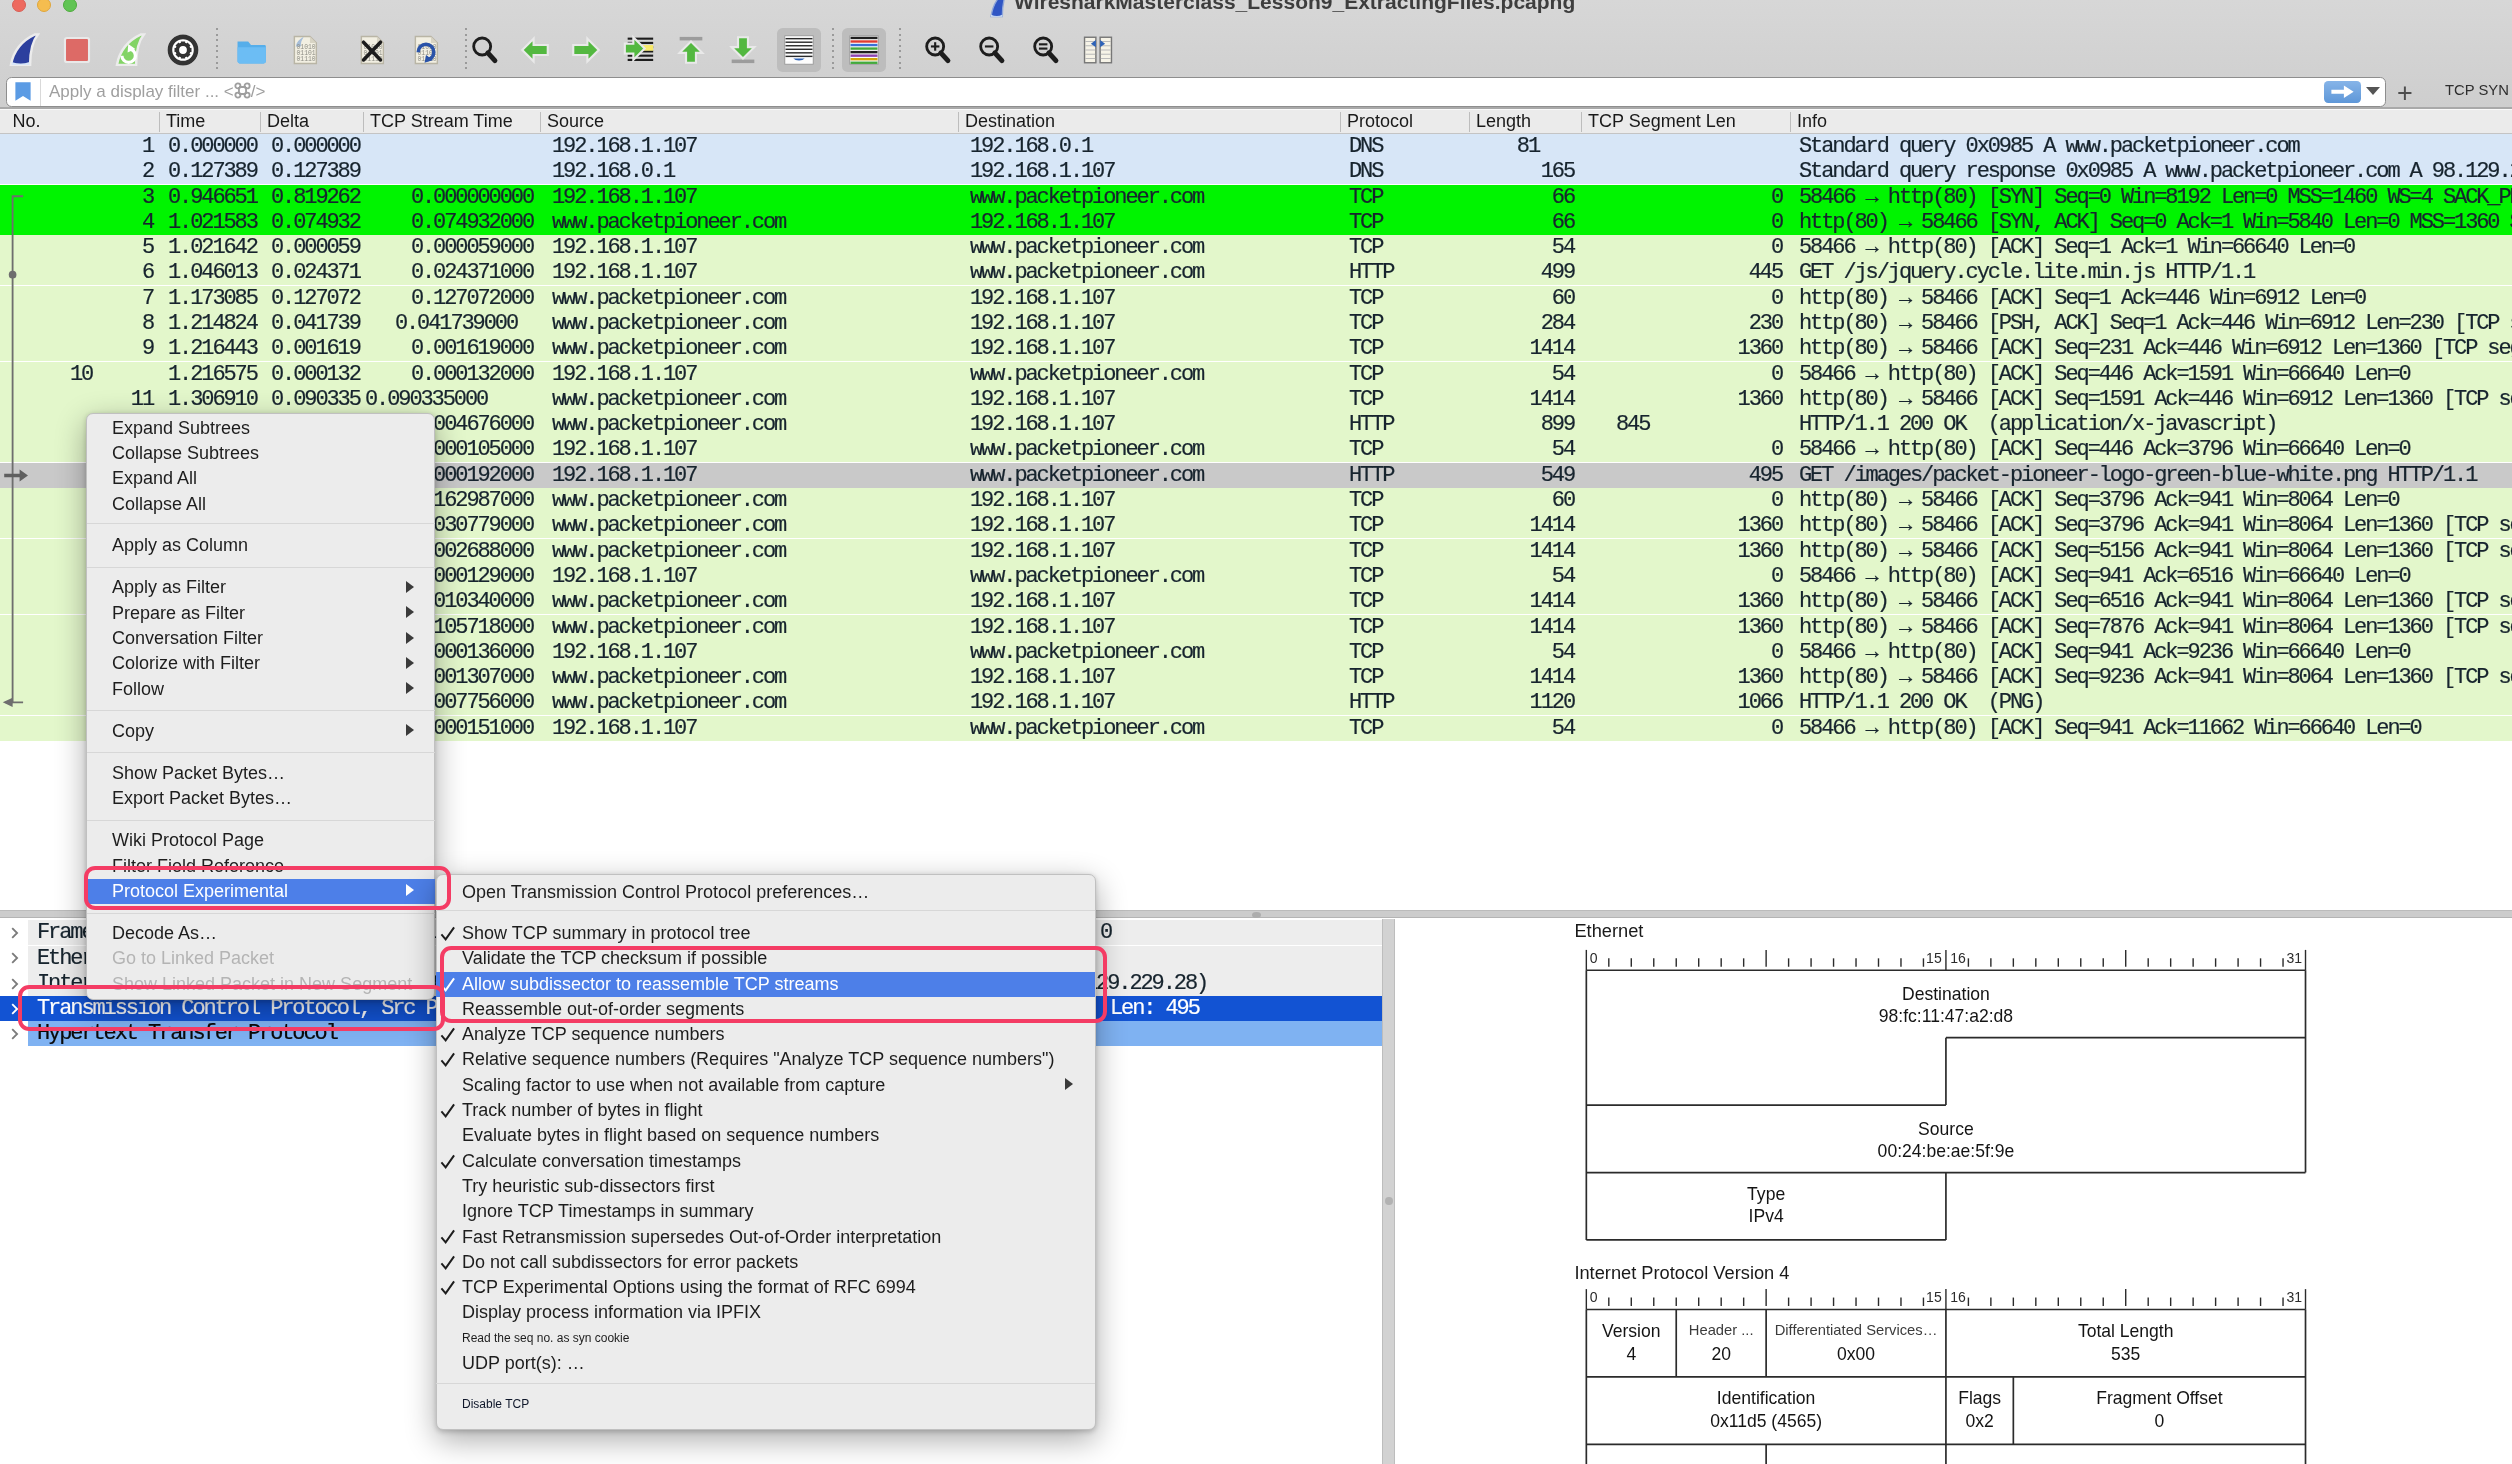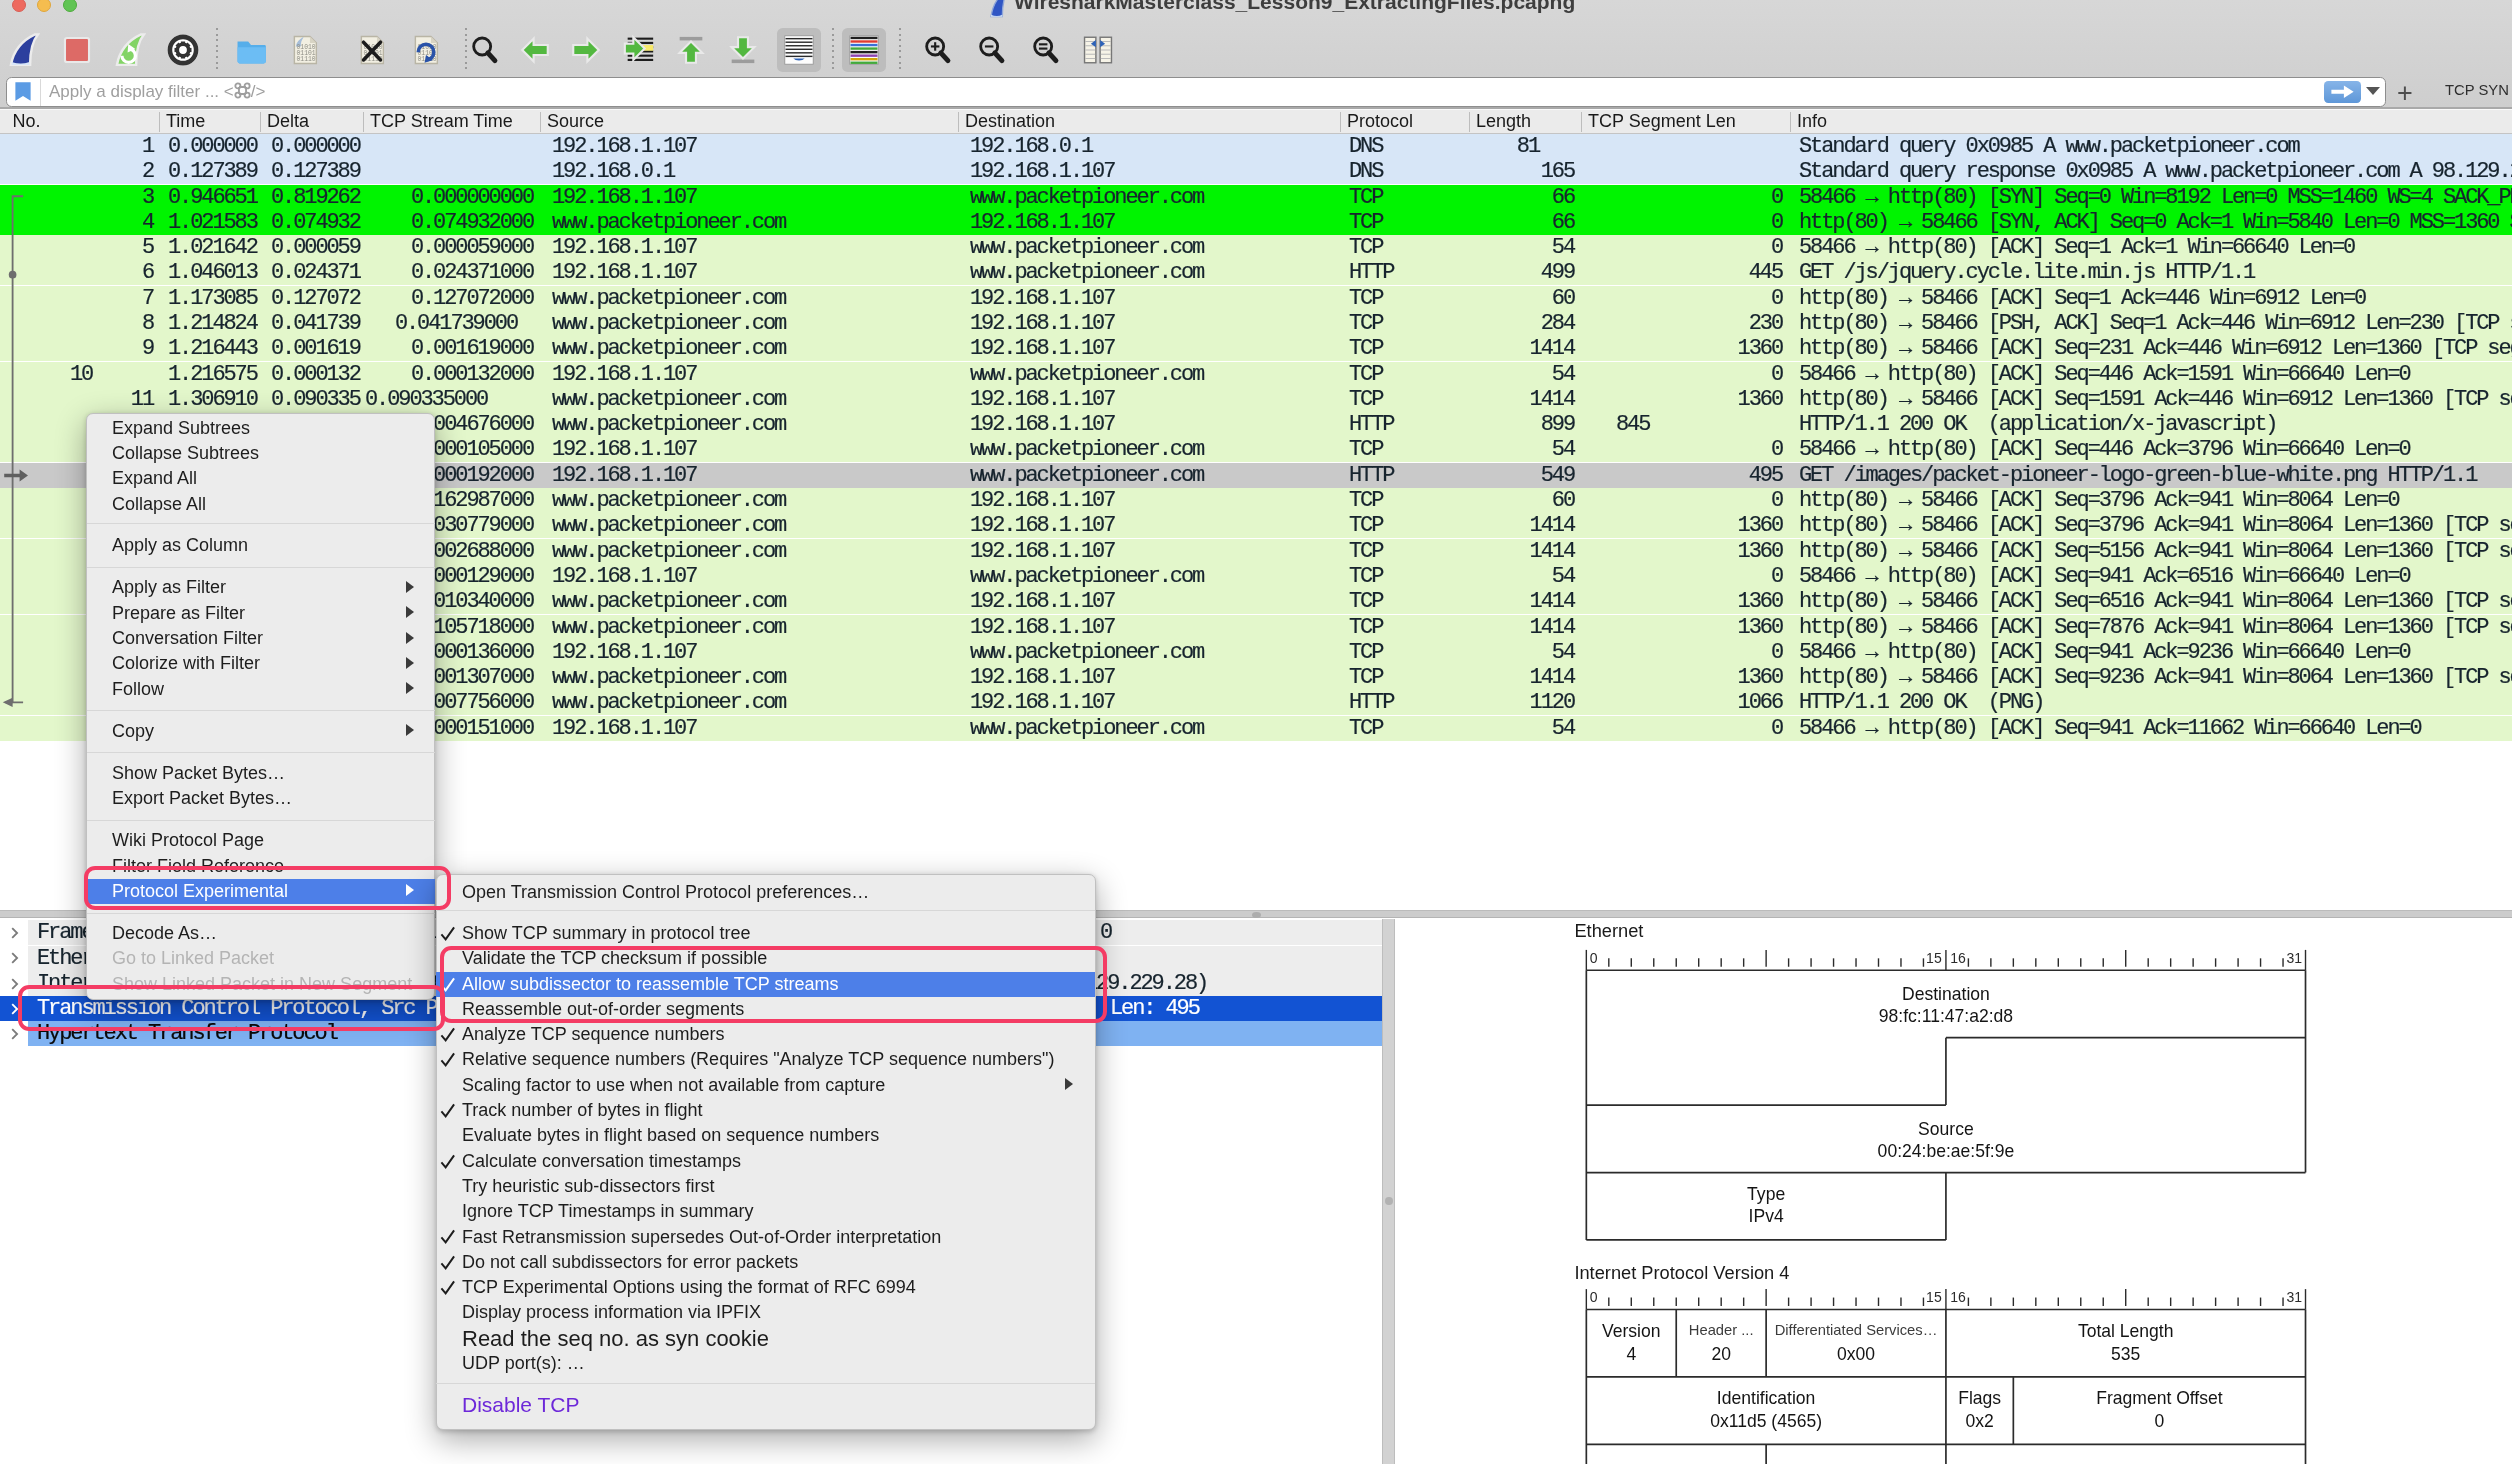--- a/index.html
+++ b/index.html
@@ -755,19 +755,19 @@
 <div class="abs" style="left:462px;top:1225px;font-size:18px;line-height:25px;color:#1d1d1d">Fast Retransmission supersedes Out-of-Order interpretation</div>
 <svg class="abs" style="left:440px;top:1255px" width="15.5" height="15.5" viewBox="0 0 22 22">
     <polyline points="2,12 8,19 20,2" fill="none" stroke="#1d1d1d" stroke-width="2.8"></polyline>
   </svg>
 <div class="abs" style="left:462px;top:1250px;font-size:18px;line-height:25px;color:#1d1d1d">Do not call subdissectors for error packets</div>
 <svg class="abs" style="left:440px;top:1280px" width="15.5" height="15.5" viewBox="0 0 22 22">
     <polyline points="2,12 8,19 20,2" fill="none" stroke="#1d1d1d" stroke-width="2.8"></polyline>
   </svg>
 <div class="abs" style="left:462px;top:1275px;font-size:18px;line-height:25px;color:#1d1d1d">TCP Experimental Options using the format of RFC 6994</div>
 <div class="abs" style="left:462px;top:1300px;font-size:18px;line-height:25px;color:#1d1d1d">Display process information via IPFIX</div>
-<div class="abs" style="left:462px;top:1326px;font-size:22px;line-height:25px;color:#1d1d1d">Read the seq no. as syn cookie</div>
+<div class="abs" style="left:462px;top:1326px;font-size:12px;line-height:25px;color:#1d1d1d">Read the seq no. as syn cookie</div>
 <div class="abs" style="left:462px;top:1351px;font-size:18px;line-height:25px;color:#1d1d1d">UDP port(s): …</div>
 <div class="abs" style="left:436px;top:1383px;width:659px;height:1.4px;background:#d7d7d7"></div>
-<div class="abs" style="left:462px;top:1392px;font-size:21px;line-height:25px;color:#6d28d9">Disable TCP</div>
+<div class="abs" style="left:462px;top:1392px;font-size:12px;line-height:25px;color:#0f172a">Disable TCP</div>
 <div class="abs" style="left:84px;top:866px;width:367px;height:44px;border:4.9px solid #f43c64;border-radius:11.2px"></div>
 <div class="abs" style="left:440px;top:946px;width:667px;height:77px;border:4.9px solid #f43c64;border-radius:11.2px"></div>
 <div class="abs" style="left:18px;top:985px;width:427px;height:46px;border:4.9px solid #f43c64;border-radius:11.2px"></div>
 
 </body></html>

